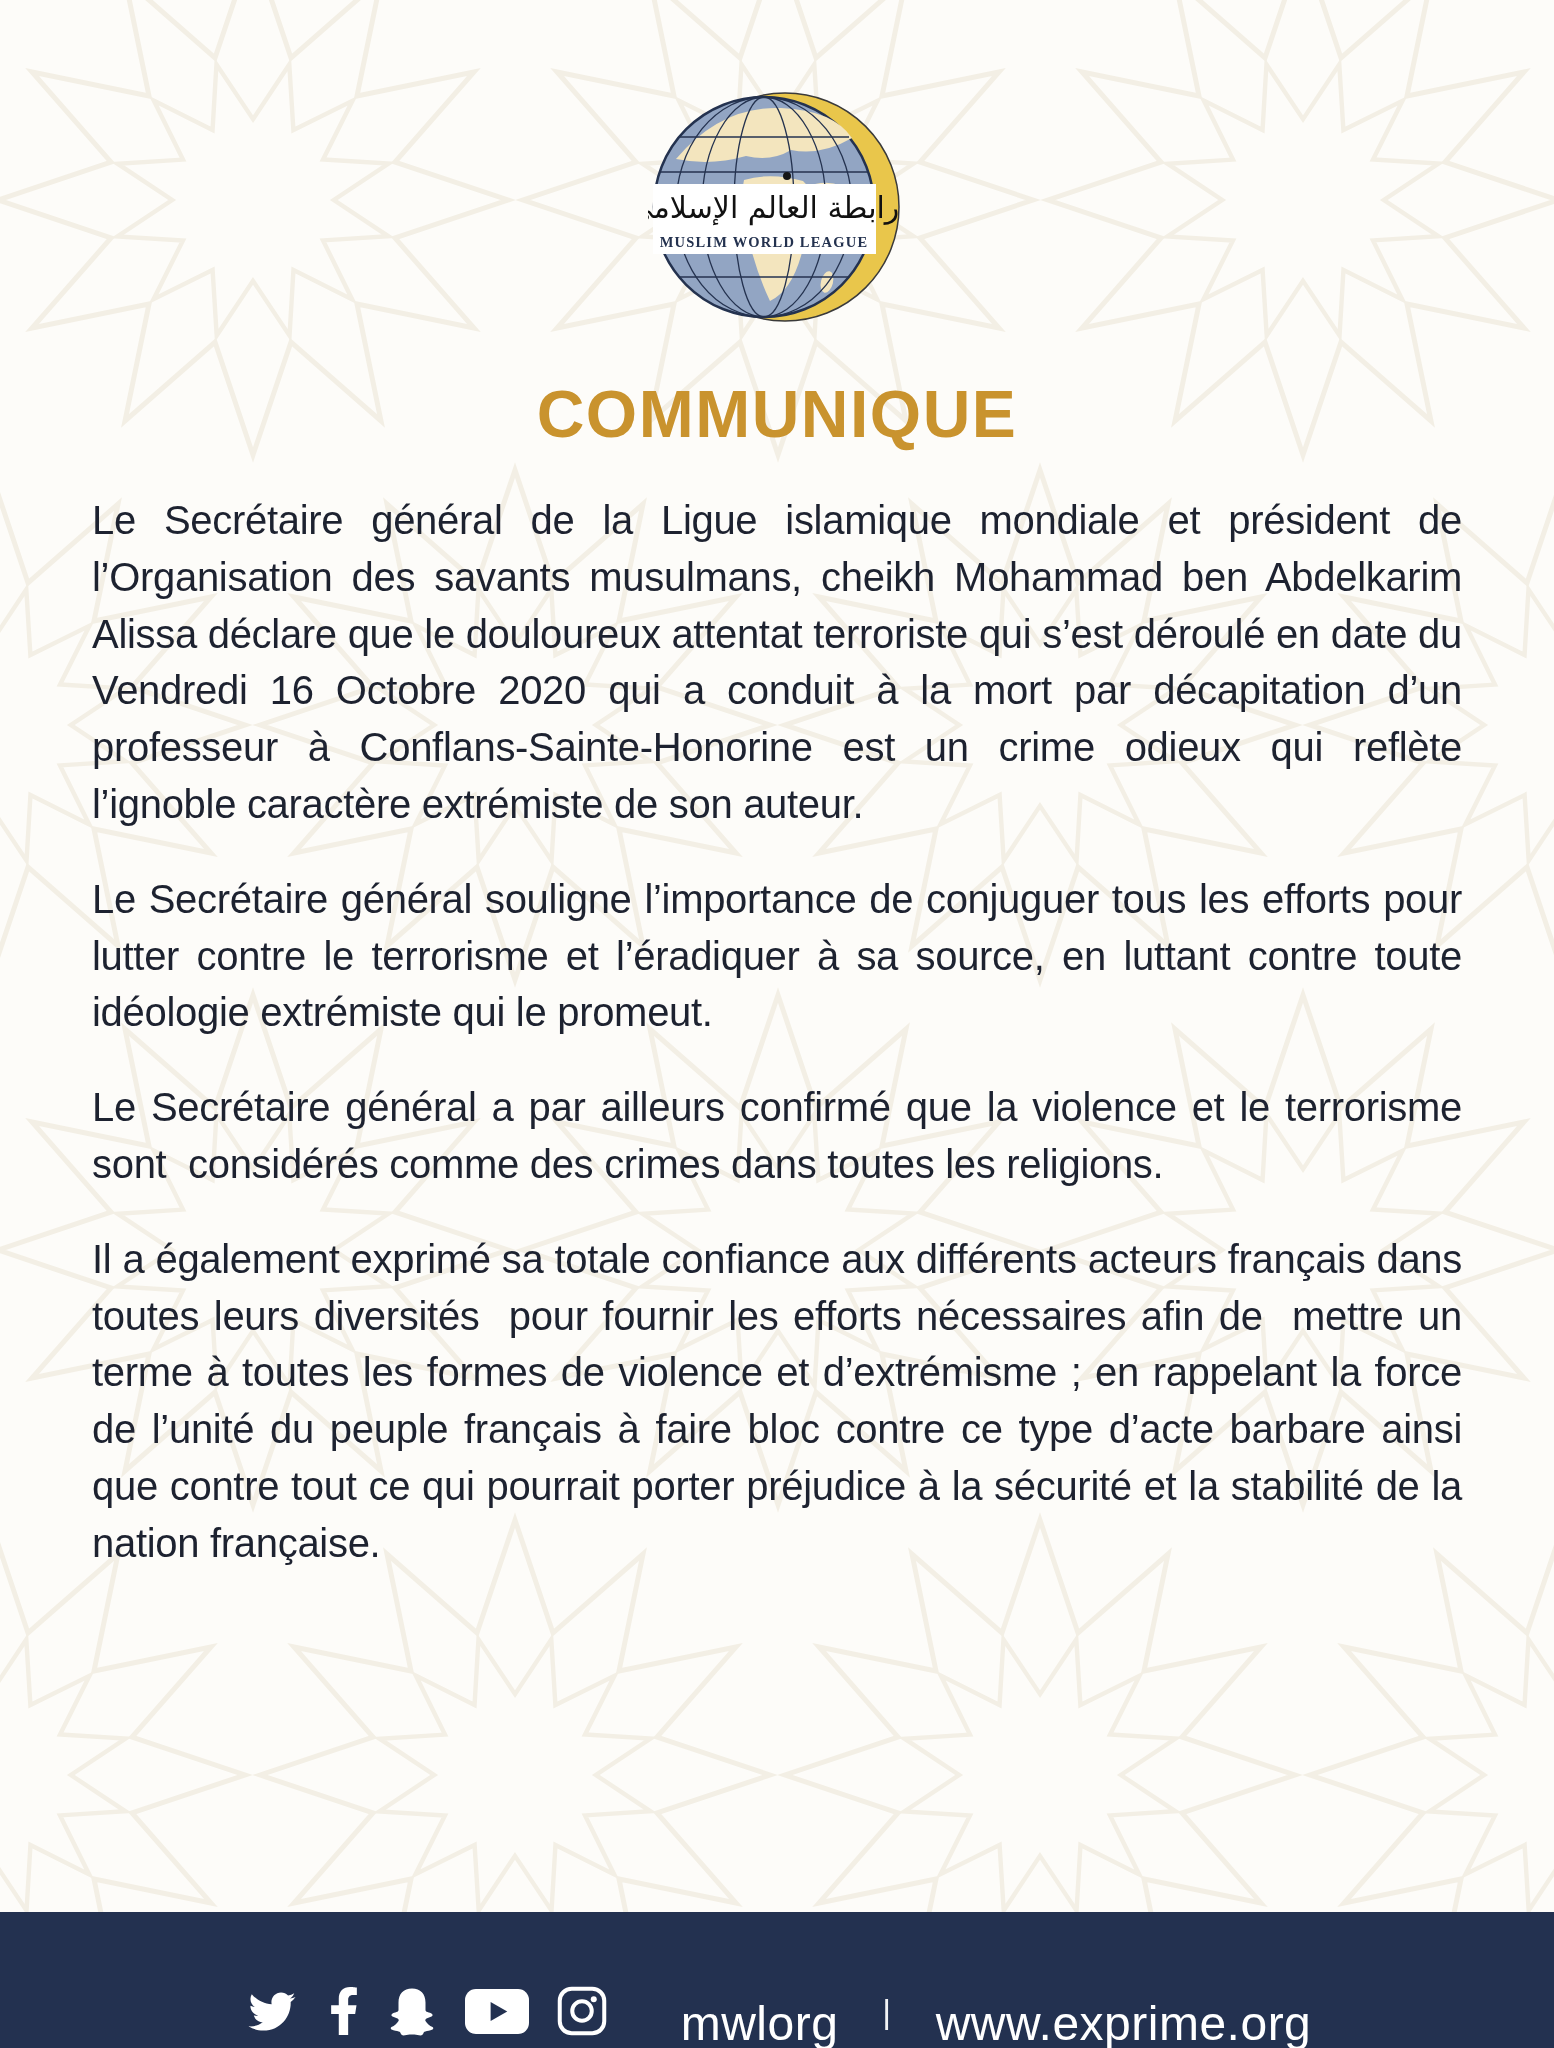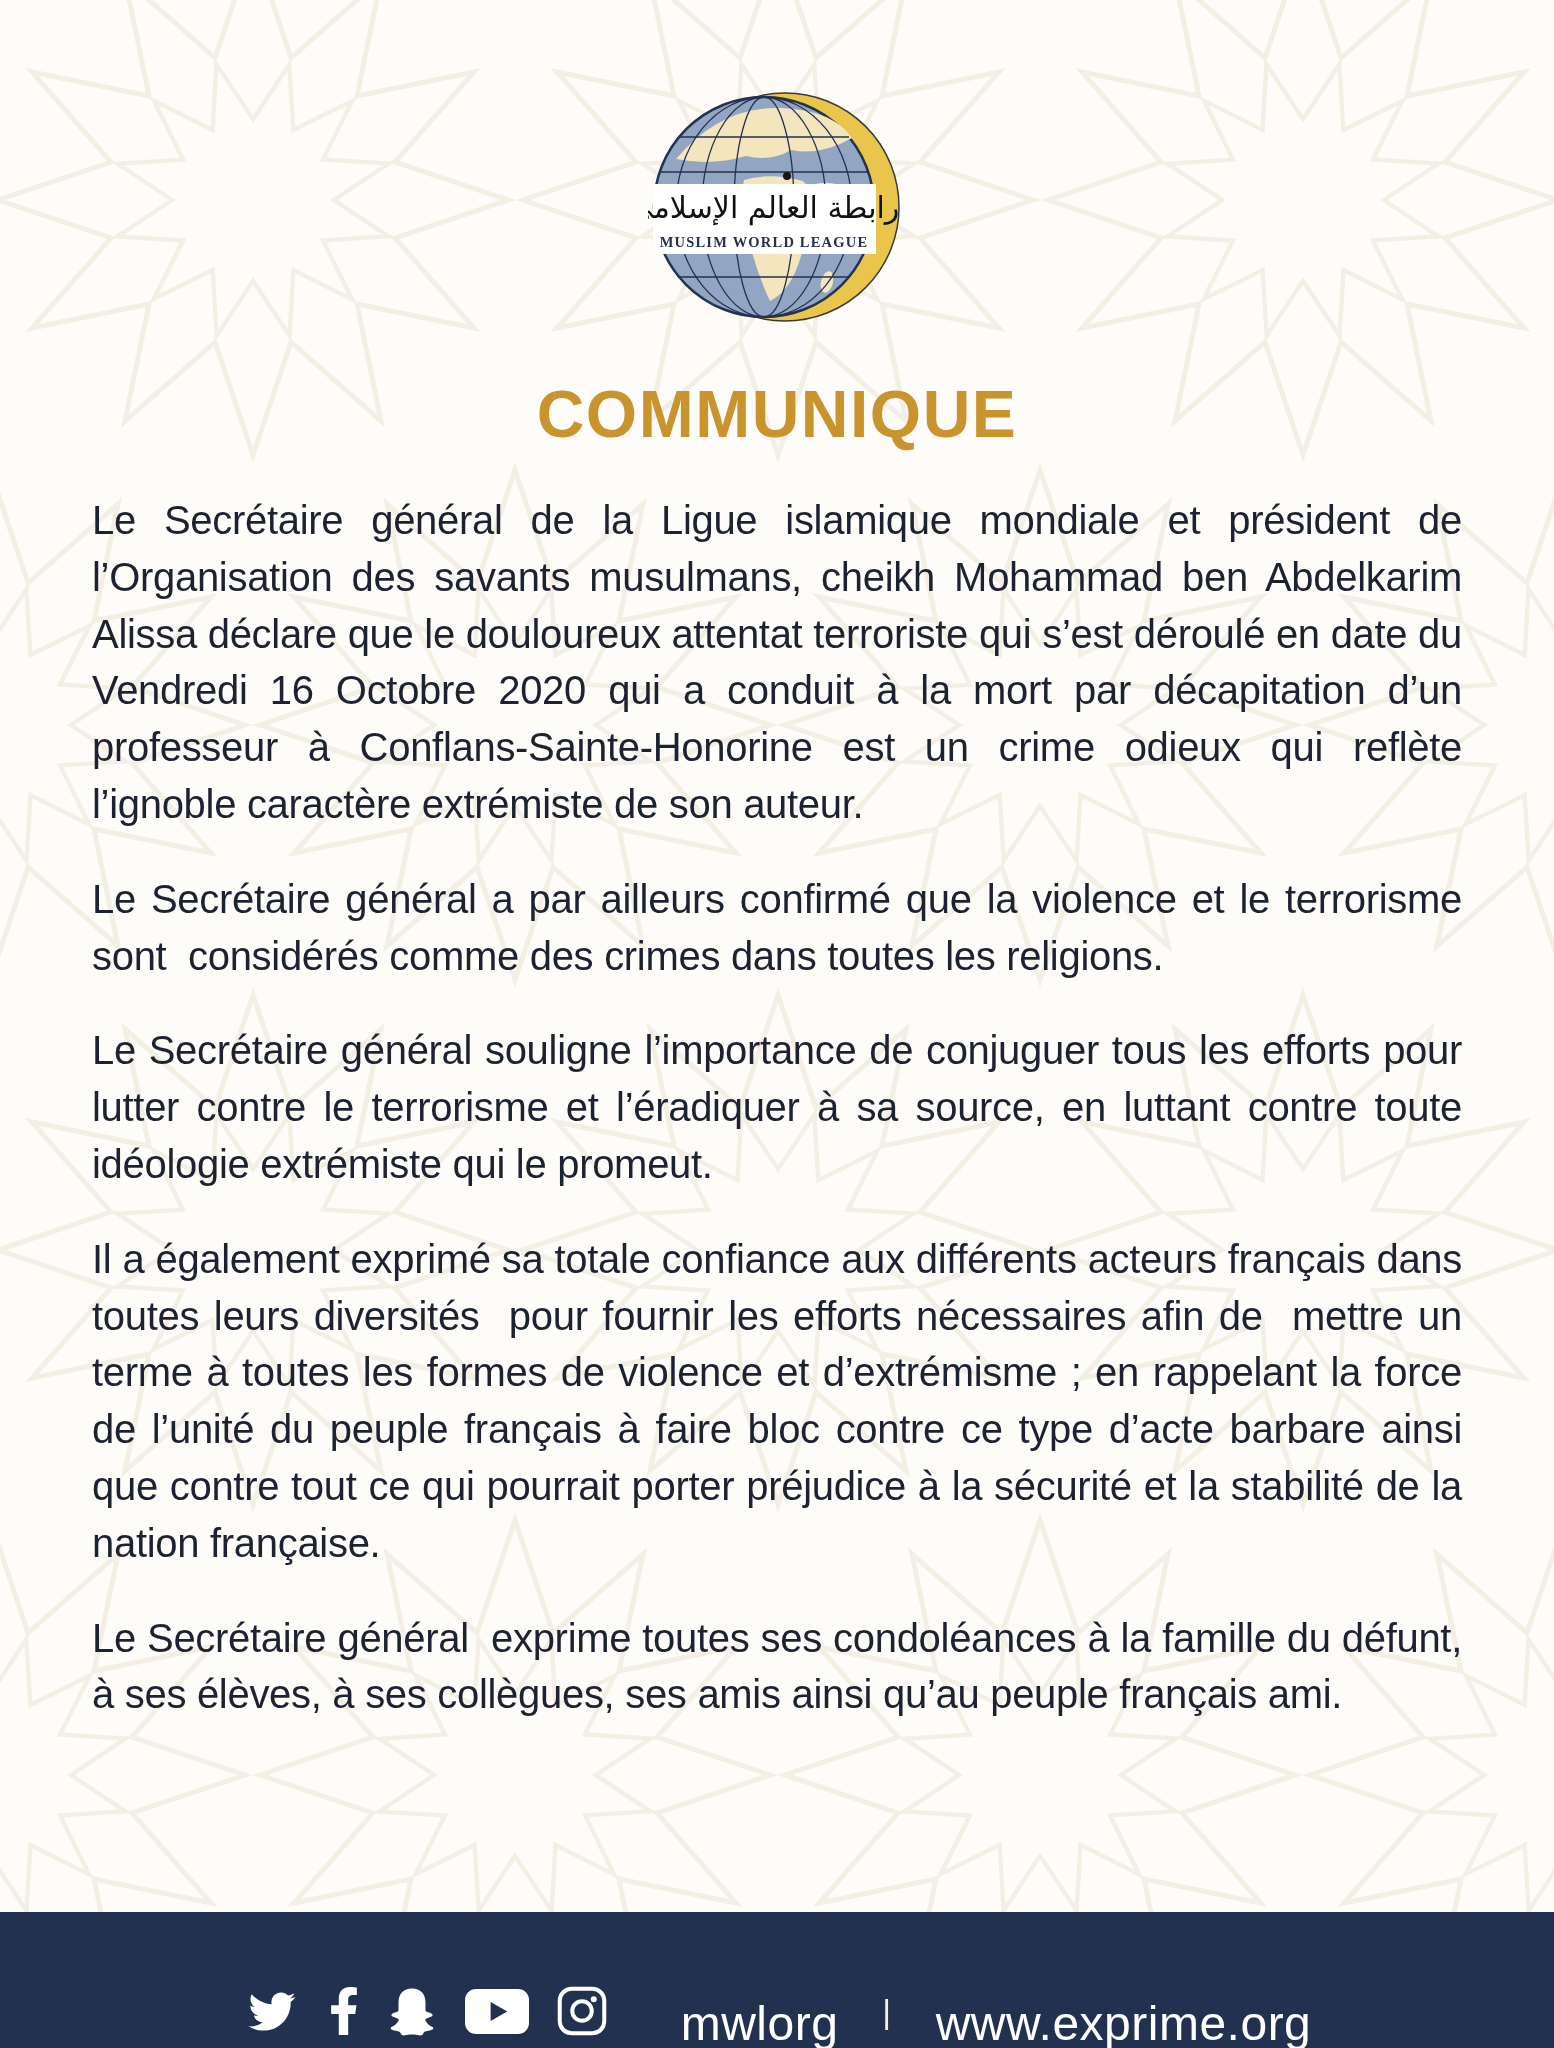--- a/index.html
+++ b/index.html
@@ -130,24 +130,23 @@
       <rect x="2" y="100" width="223" height="70" fill="#ffffff"></rect>
       <text x="113" y="134" text-anchor="middle" font-size="30" fill="#111111" font-family="DejaVu Sans, sans-serif">رابطة العالم الإسلامي</text>
       <text x="113" y="163" text-anchor="middle" font-size="14.5" font-weight="bold" letter-spacing="1.2" fill="var(--logo-line-navy, #24324F)" font-family="Liberation Serif, serif">MUSLIM WORLD LEAGUE</text>
     </g>
   </svg>
 
   <h1 class="title">COMMUNIQUE</h1>
 
   <main class="content">
     <p>Le Secrétaire général de la Ligue islamique mondiale et président de l’Organisation des savants musulmans, cheikh Mohammad ben Abdelkarim Alissa déclare que le douloureux attentat terroriste qui s’est déroulé en date du Vendredi 16 Octobre 2020 qui a conduit à la mort par décapitation d’un professeur à Conflans-Sainte-Honorine est un crime odieux qui reflète l’ignoble caractère extrémiste de son auteur.</p>
+    <p>Le Secrétaire général souligne l’importance de conjuguer tous les efforts pour lutter contre le terrorisme et l’éradiquer à sa source, en luttant contre toute idéologie extrémiste qui le promeut.</p>
     <p>Le Secrétaire général a par ailleurs confirmé que la violence et le terrorisme sont&nbsp; considérés comme des crimes dans toutes les religions.</p>
-    <p>Le Secrétaire général souligne l’importance de conjuguer tous les efforts pour lutter contre le terrorisme et l’éradiquer à sa source, en luttant contre toute idéologie extrémiste qui le promeut.</p>
     <p>Il a également exprimé sa totale confiance aux différents acteurs français dans toutes leurs diversités&nbsp; pour fournir les efforts nécessaires afin de&nbsp; mettre un terme à toutes les formes de violence et d’extrémisme ; en rappelant la force de l’unité du peuple français à faire bloc contre ce type d’acte barbare ainsi que contre tout ce qui pourrait porter préjudice à la sécurité et la stabilité de la nation française.</p>
-    <p>Le Secrétaire général&nbsp; exprime toutes ses condoléances à la famille du défunt, à ses élèves, à ses collègues, ses amis ainsi qu’au peuple français ami.</p>
   </main>
 
   <footer class="footer">
     <svg class="social-icon" width="58" height="47" viewBox="0 0 512 512">
       <path fill="#ffffff" d="M459.37 151.716c.325 4.548.325 9.097.325 13.645 0 138.72-105.583 298.558-298.558 298.558-59.452 0-114.68-17.219-161.137-47.106 8.447.974 16.568 1.299 25.34 1.299 49.055 0 94.213-16.568 130.274-44.832-46.132-.975-84.792-31.188-98.112-72.772 6.498.974 12.995 1.624 19.818 1.624 9.421 0 18.843-1.3 27.614-3.573-48.081-9.747-84.143-51.98-84.143-102.985v-1.299c13.969 7.797 30.214 12.67 47.431 13.319-28.264-18.843-46.781-51.005-46.781-87.391 0-19.492 5.197-37.36 14.294-52.954 51.655 63.675 129.3 105.258 216.365 109.807-1.624-7.797-2.599-15.918-2.599-24.04 0-57.828 46.782-104.934 104.934-104.934 30.213 0 57.502 12.67 76.67 33.137 23.715-4.548 46.456-13.32 66.599-25.34-7.798 24.366-24.366 44.833-46.132 57.827 21.117-2.273 41.584-8.122 60.426-16.243-14.292 20.791-32.161 39.308-52.628 54.252z"></path>
     </svg>
     <svg class="social-icon" width="30" height="48" viewBox="0 0 320 512">
       <path fill="#ffffff" d="M279.14 288l14.22-92.66h-88.91v-60.13c0-25.35 12.42-50.06 52.24-50.06h40.42V6.26S260.43 0 225.36 0c-73.22 0-121.08 44.38-121.08 124.72v70.62H22.89V288h81.39v224h100.17V288z"></path>
     </svg>
     <svg class="social-icon" width="50" height="50" viewBox="0 0 100 100">

